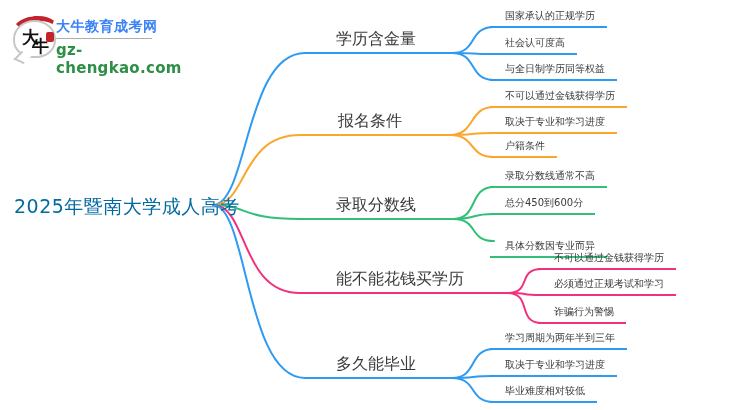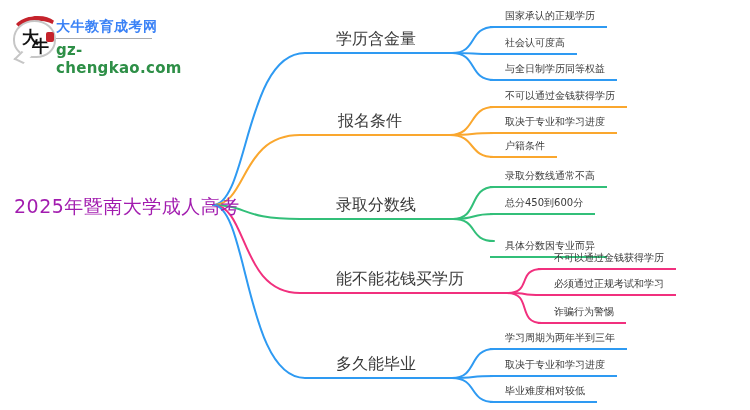--- a/index.html
+++ b/index.html
@@ -1,20 +1,20 @@
 <!DOCTYPE html>
 <html><head>
 <meta charset="utf-8">
 <style>
   html,body{margin:0;padding:0;background:#fff;}
   #stage{position:relative;width:750px;height:410px;background:#fff;overflow:hidden;
          font-family:"DejaVu Sans","Liberation Sans",sans-serif;}
   svg{position:absolute;left:0;top:0;}
   .lbl{position:absolute;white-space:nowrap;color:#3a3a3a;}
-  .root-label{font-size:19px;color:#a21caf;letter-spacing:0.5px;text-align:right;}
+  .root-label{font-size:19px;color:#0369a1;letter-spacing:0.5px;text-align:right;}
   .branch-label{font-size:16px;height:22px;line-height:22px;}
   .leaf-label{font-size:10px;height:21px;line-height:21px;padding-right:12px;}
   
   #logo{position:absolute;left:12px;top:15px;width:170px;height:50px;cursor:pointer;}
   .logo-icon{position:absolute;left:0;top:2px;width:46px;height:46px;}
   .bubble{position:absolute;left:1px;top:3px;width:39px;height:34px;background:#fff;
           border:2px solid #c6c6c6;border-radius:50% 50% 46% 46%;}
   .bubble:after{content:"";position:absolute;left:2px;bottom:-7px;width:9px;height:9px;
           background:#fff;border-left:2px solid #c6c6c6;border-bottom:2px solid #c6c6c6;
           transform:rotate(25deg) skewX(-20deg);}

